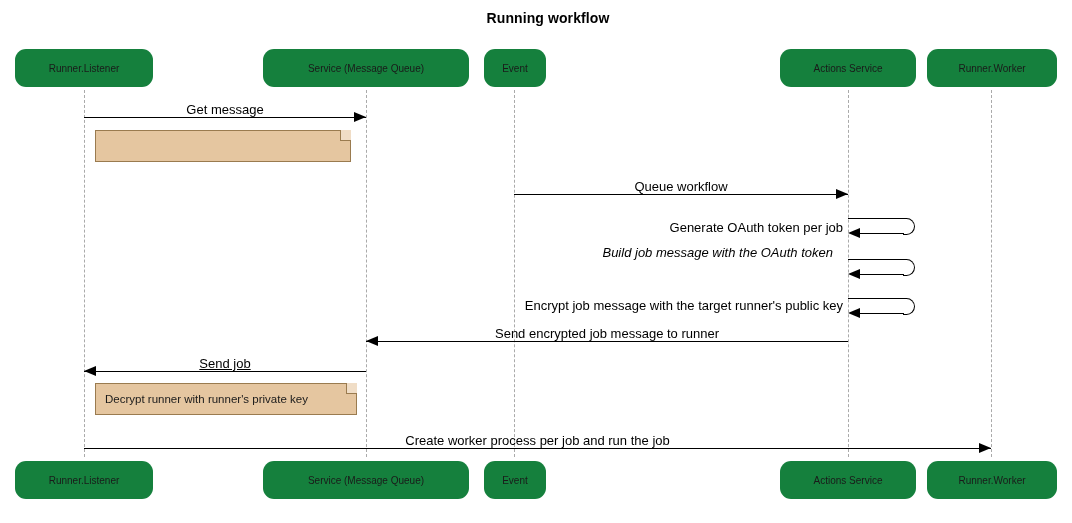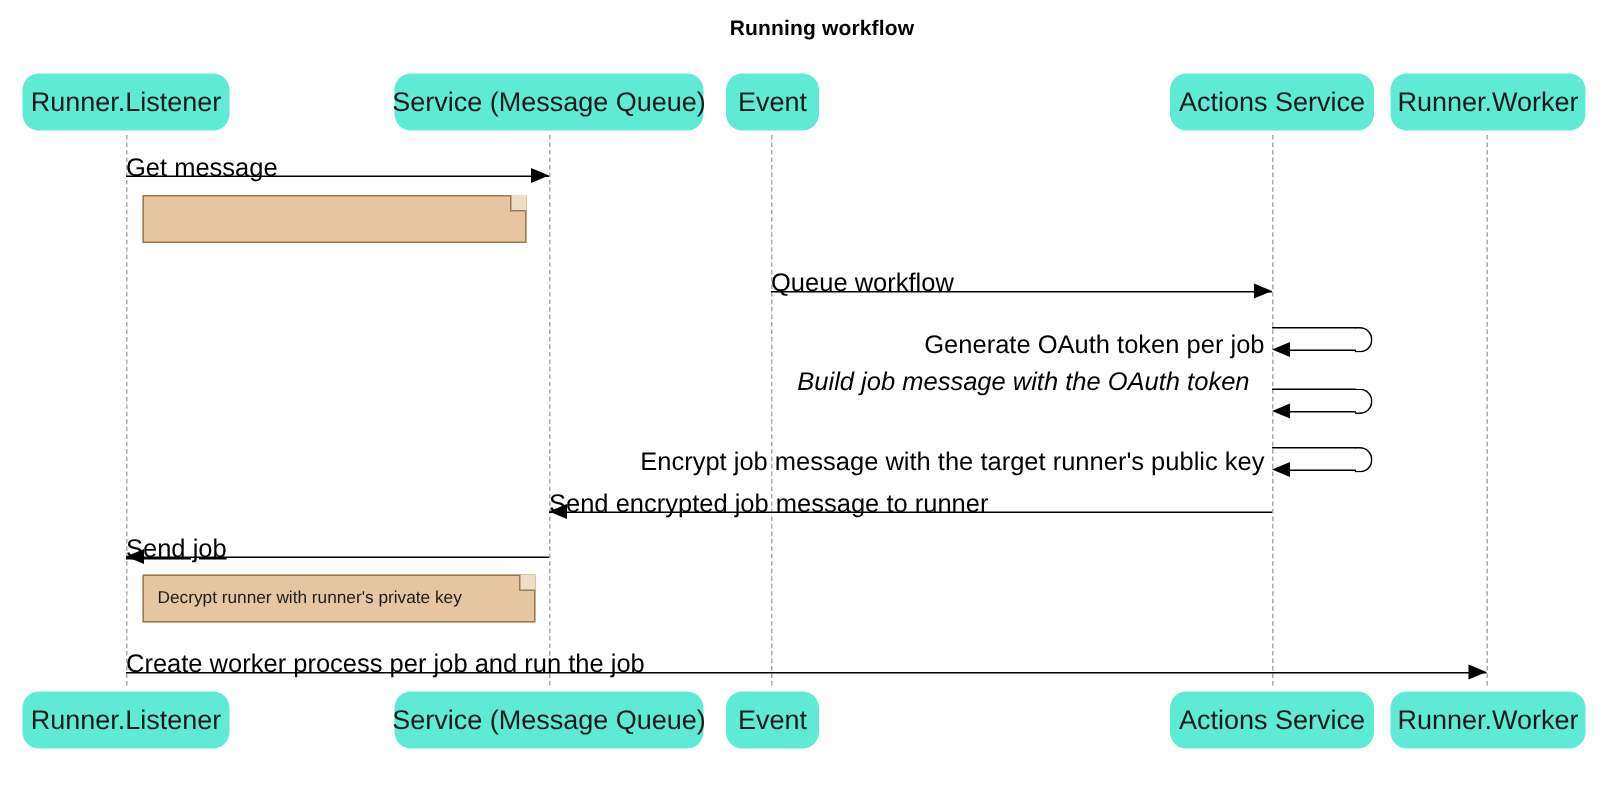--- a/index.html
+++ b/index.html
@@ -32,42 +32,42 @@
   }
   .lifeline {
     position: absolute;
     width: 0;
     border-left: 1px dashed #aaaaaa;
     top: 90px;
     height: 367px;
   }
   .actor-box {
     position: absolute;
-    background: #5eead4;
+    background: #15803d;
     border-radius: 11px;
     display: flex;
     align-items: center;
     justify-content: center;
-    font-size: 18px;
+    font-size: 10px;
     color: #1a1a1a;
     height: 38px;
     box-sizing: border-box;
     white-space: nowrap;
   }
   .msg-line {
     position: absolute;
     height: 0;
     border-top: 1.6px solid #000000;
   }
   .msg-label {
     position: absolute;
-    font-size: 17px;
+    font-size: 13px;
     color: #000000;
     white-space: nowrap;
-    text-align: left;
+    text-align: center;
   }
   .arrow-head {
     position: absolute;
     width: 0;
     height: 0;
   }
   .arrow-head.right {
     border-top: 5.5px solid transparent;
     border-bottom: 5.5px solid transparent;
     border-left: 12px solid #000000;

